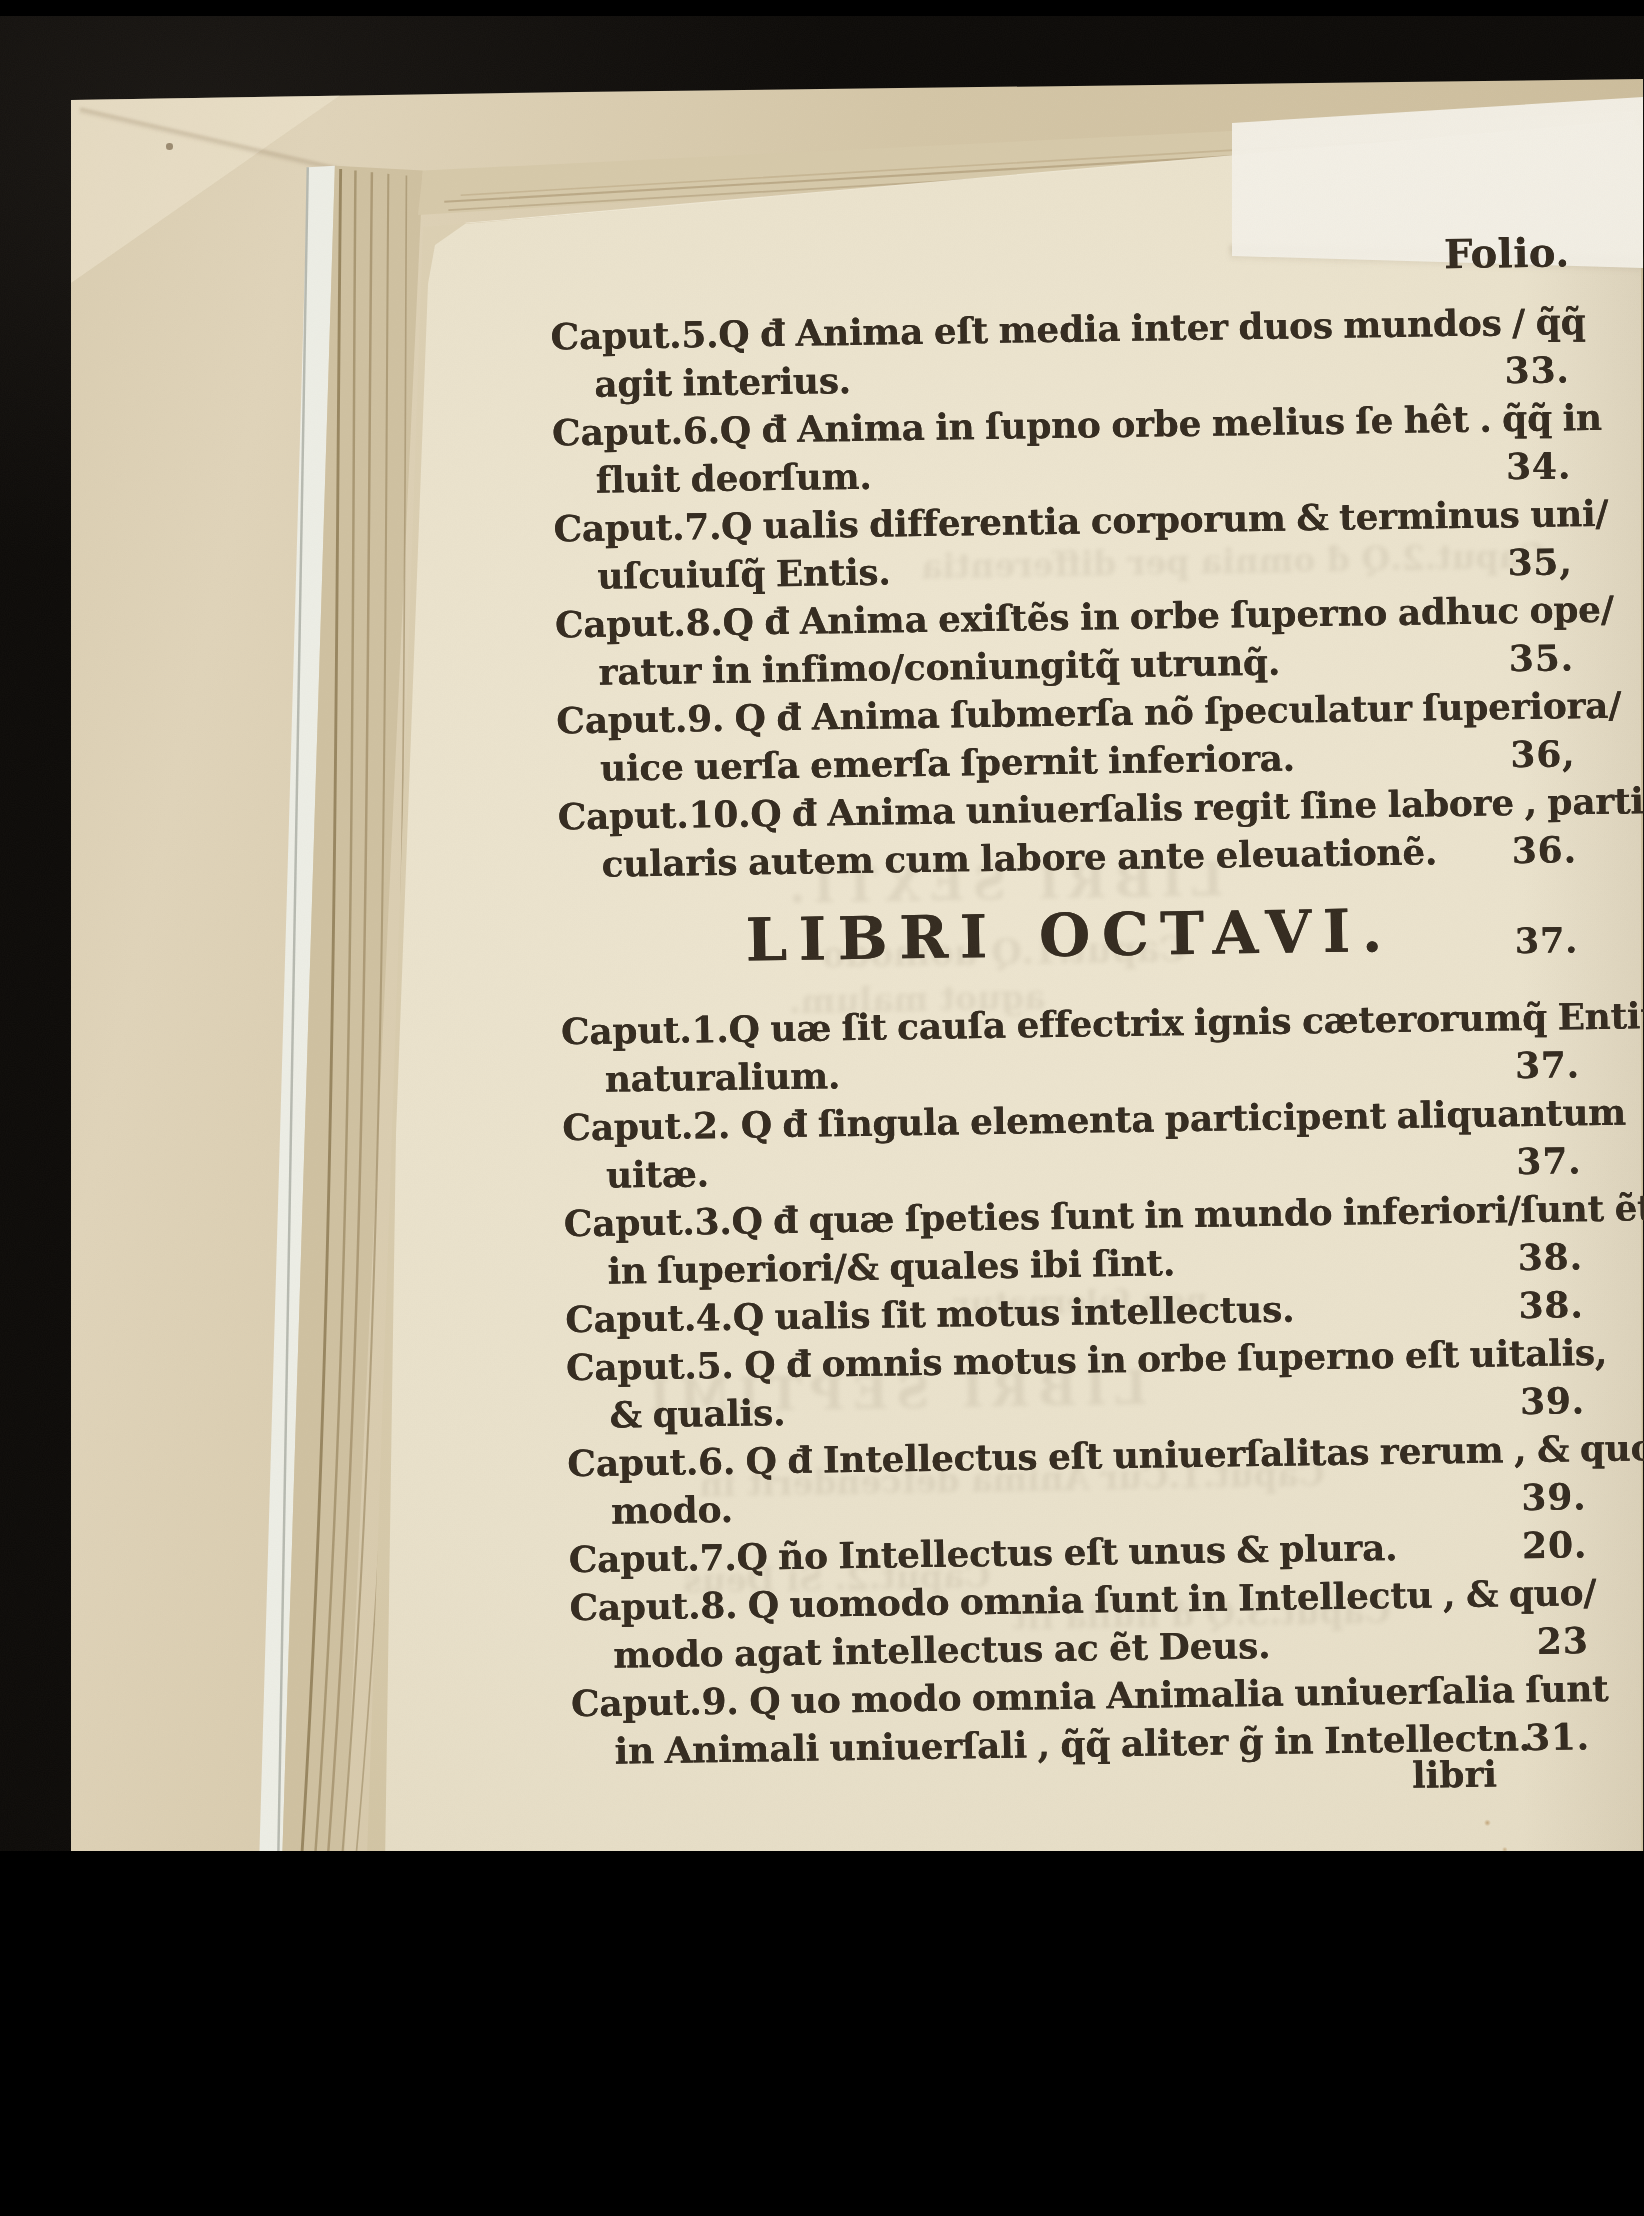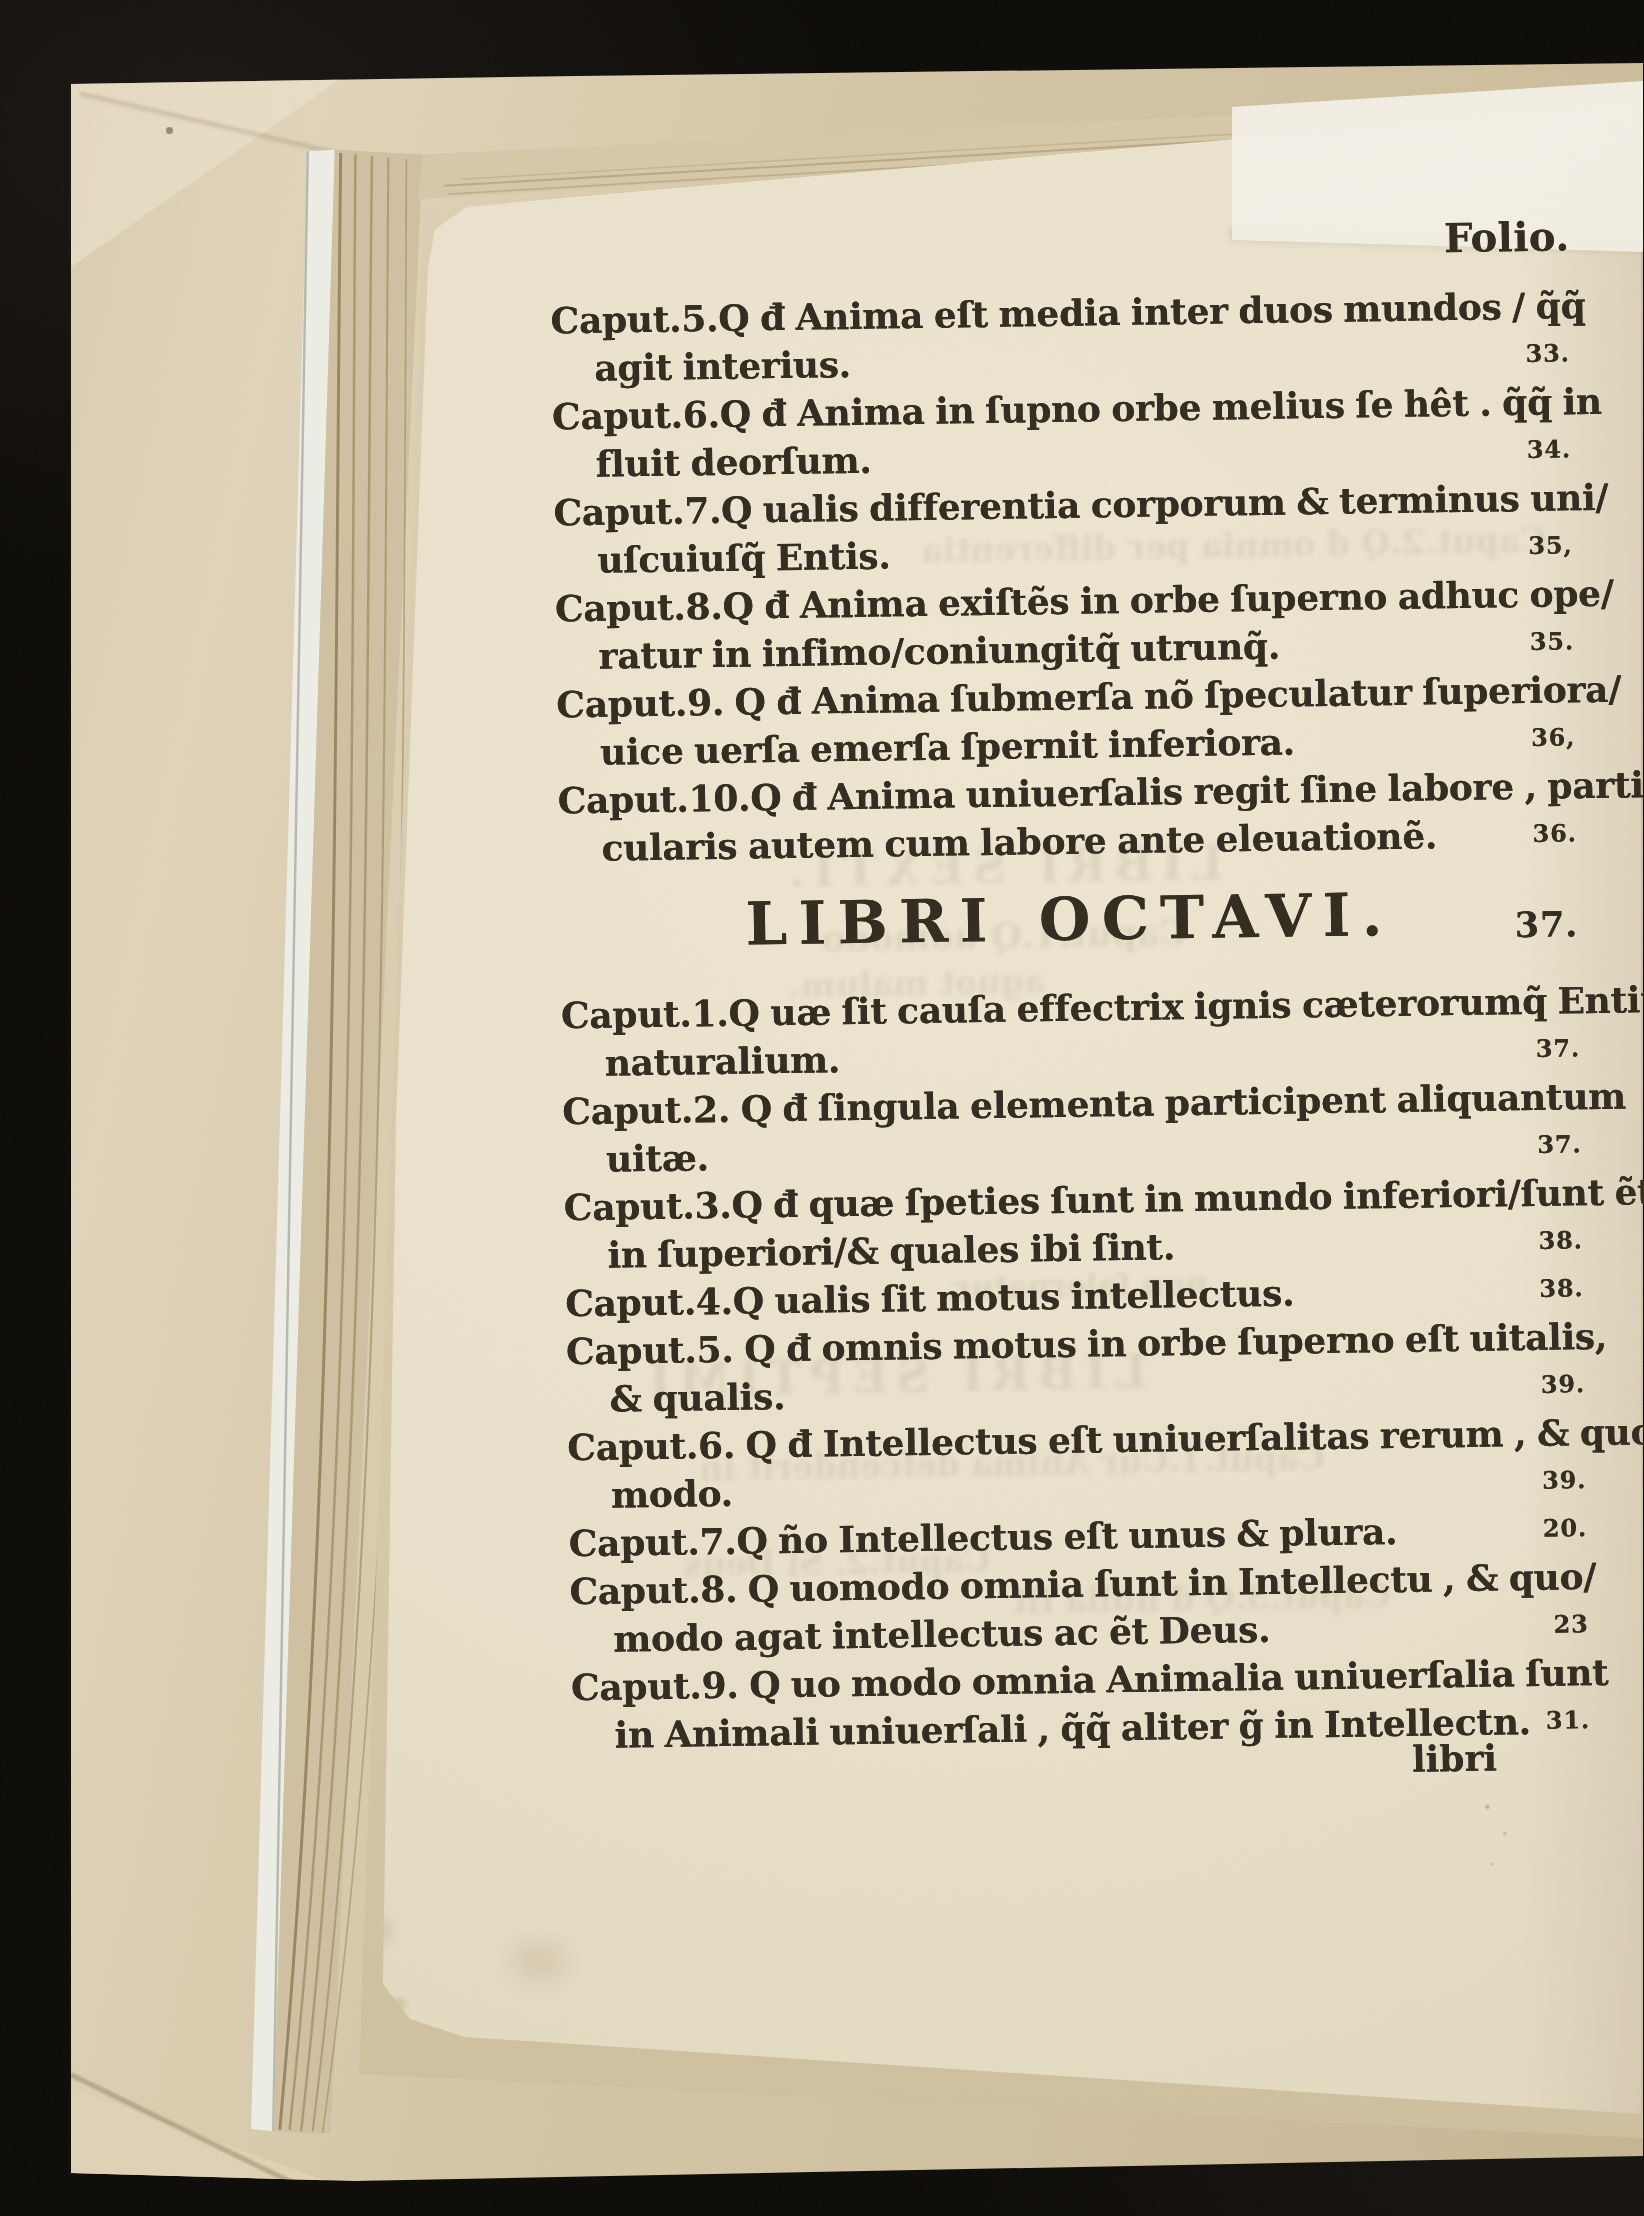--- a/index.html
+++ b/index.html
@@ -1,21 +1,21 @@
 <!DOCTYPE html>
 <html style="font-size:13px"><head>
 <meta charset="utf-8">
 <style>
   html,body{margin:0;padding:0;background:#000;}
-  #scene{position:relative;width:1645px;height:2216px;overflow:hidden;
+  #scene{position:relative;width:1645px;height:1835px;overflow:hidden;
     background:
       radial-gradient(1069px 740px at 12% 6%, #1a1714, rgba(0,0,0,0) 60%),
       radial-gradient(905px 658px at 92% 96%, #171411, rgba(0,0,0,0) 60%),
       #0d0b09;
-    font-family:"DejaVu Serif", serif;}
+    font-family:"DejaVu Serif", serif;margin-top:16px;}
   .abs{position:absolute;left:0;top:0;width:1645px;height:2216px;}
 
   
   #vellum{z-index:1;
     clip-path:polygon(71px 84px,576px 76px,1643px 63px,1643px 2156px,354px 2181px,71px 2173px);
     background:linear-gradient(102deg,#d8cbae 0%,#e0d4ba 16%,#d4c6a7 44%,#cfc0a0 70%,#c6b693 100%);}
   #vellum .flap-top{position:absolute;left:71px;top:78px;width:271px;height:189px;
     clip-path:polygon(0 0,100% 0,0 100%);background:rgba(238,229,207,.55);}
   #vellum .crease1{position:absolute;left:76px;top:123px;width:280px;height:7.4px;
     transform:rotate(13deg);background:linear-gradient(to bottom,rgba(120,100,68,.30),rgba(0,0,0,0));filter:blur(1.6px);}
@@ -73,21 +73,21 @@
   
   #textblock{position:absolute;left:497px;top:212px;width:1079px;z-index:7;
     font-weight:700;color:#342b20;transform:rotate(-0.85deg);transform-origin:1028px 123px;
     text-shadow:0 0 0.6px rgba(46,36,24,.85);}
   .hdr{height:49px;line-height:49px;text-align:right;font-size:40px;letter-spacing:0.4px;
     padding-right:5px;margin-bottom:21.4px;}
   .line{position:relative;height:48px;line-height:48px;font-size:36px;letter-spacing:-0.3px;
     word-spacing:-1.6px;white-space:nowrap;}
   .first{padding-left:54px;}
   .cont{padding-left:97px;}
-  .folio{position:absolute;right:6.6px;top:0;font-size:24px;letter-spacing:0.8px;word-spacing:0;}
+  .folio{position:absolute;right:6.6px;top:0;font-size:36px;letter-spacing:0.8px;word-spacing:0;}
   .heading{position:relative;height:69px;line-height:69px;margin:20px 0 30px 0;white-space:nowrap;}
   .heading .t{margin-left:240px;font-size:59px;letter-spacing:11.5px;word-spacing:8.2px;}
   .heading .folio{top:11.5px;font-size:35px;}
   .catch{position:relative;height:41px;line-height:41px;margin-top:-8.2px;text-align:right;
     padding-right:100px;font-size:36px;}
 
   #grain{z-index:9;opacity:.07;pointer-events:none;}
 </style>
 </head>
 <body>

